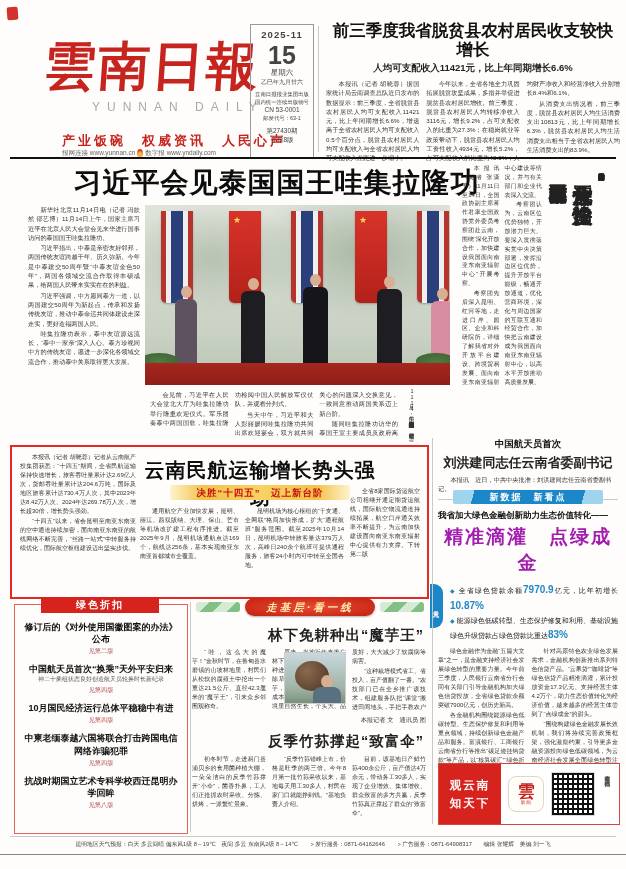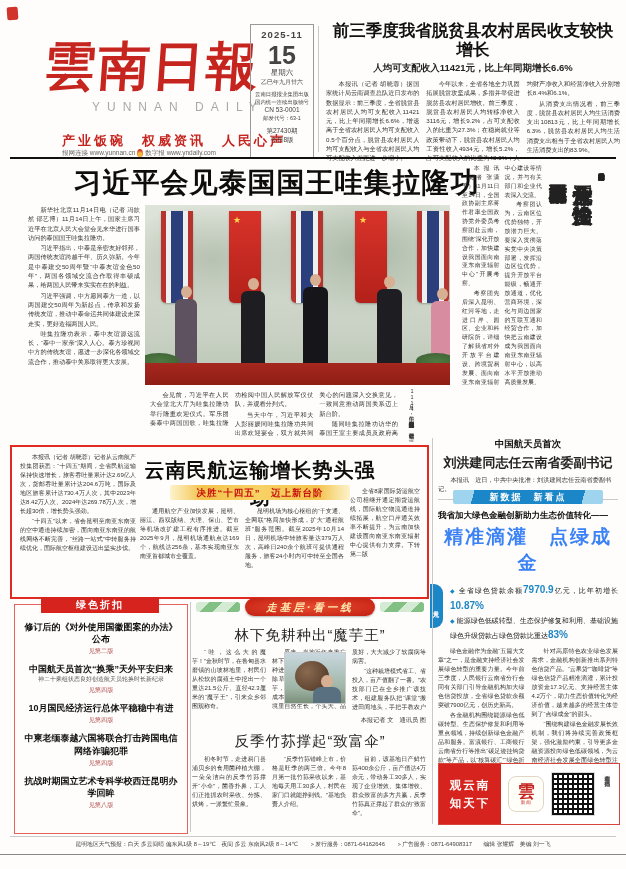--- a/index.html
+++ b/index.html
@@ -19,21 +19,21 @@
   .datebox{border:1px solid #999;text-align:center;color:#444;}
   .datebox div{line-height:1.35;}
   .rule{background:#111;}
   .hair{background:#c9c9c9;}
   
   .h-top{font-size:16.5px;font-weight:bold;color:#111;line-height:1.15;}
   .h-sub{font-size:9.5px;font-weight:bold;color:#222;}
   .h-lead{font-size:28px;font-weight:bold;color:#0d0d0d;letter-spacing:1px;text-align:center;}
   .h-box{font-size:20px;font-weight:bold;color:#0d0d0d;letter-spacing:1px;}
   .h-mid{font-size:13px;font-weight:bold;}
-  .h-grass{font-size:14.5px;font-weight:normal;letter-spacing:1px;}
+  .h-grass{font-size:14.5px;font-weight:bold;letter-spacing:1px;text-align:right;}
   
   #photo{background:
      radial-gradient(130px 80px at 22% 30%, #b7c2b2 0%, rgba(183,194,178,0) 70%),
      radial-gradient(170px 95px at 72% 26%, #aab8a6 0%, rgba(170,184,166,0) 70%),
      linear-gradient(#dfe4da,#c8d1c3 72%,#b9c4b4);overflow:hidden;}
   .flag{position:absolute;top:6px;width:32px;height:92px;border-radius:0 0 5px 5px;box-shadow:0 1px 2px rgba(0,0,0,.25);}
   .flag.cn{background:linear-gradient(180deg,#d8332a,#b3211a);}
   .flag.cn::after{content:"★";position:absolute;top:4px;left:4px;color:#f7d64a;font-size:9px;}
   .flag.th{background:linear-gradient(90deg,#b5342e 0 15%,#efefef 15% 30%,#2c3f7d 30% 70%,#efefef 70% 85%,#b5342e 85% 100%);}
   .person{position:absolute;bottom:20px;}
@@ -45,21 +45,21 @@
      background:radial-gradient(#4f7a42,#3c5f33);}
   .capvert{writing-mode:vertical-rl;text-orientation:upright;font-size:5.5px;color:#333;line-height:1.6;}
   
   #avbox{border:2.5px solid #e12a22;background:#fffdfb;}
   .gold-banner{background:linear-gradient(90deg,#fdf3cd,#f3c34c 18%,#f7d264 50%,#f3c34c 82%,#fdf3cd);
      color:#c80f0f;font-weight:bold;font-size:9.5px;text-align:center;line-height:15px;border-radius:2px;letter-spacing:1px;}
   
   .kicker-sm{font-size:9.5px;font-weight:bold;color:#111;}
   .blue-banner{background:linear-gradient(105deg,#9ed4ee 0 14%,#1b86c8 14% 86%,#9ed4ee 86%);
      color:#fff;font-weight:bold;font-size:9px;text-align:center;line-height:14px;letter-spacing:2px;border-radius:2px;font-family:Liberation Serif, serif;}
-  .h-green{font-size:19px;font-weight:bold;color:#3b82f6;letter-spacing:2px;}
+  .h-green{font-size:19px;font-weight:bold;color:#a21caf;letter-spacing:2px;}
   .stat-tab{position:absolute;left:-8px;top:2px;width:13px;height:44px;background:#1b86c8;color:#fff;
      border-radius:0 9px 9px 0;writing-mode:vertical-rl;text-orientation:upright;font-size:6.5px;
      text-align:center;line-height:13px;}
   .stat-line{font-size:7px;color:#222;line-height:1.55;text-align:justify;margin:0 0 3px 0;}
   .stat-line .dia{color:#1b86c8;font-size:6px;}
   .stat-num{color:#1e88c7;font-weight:bold;font-size:10px;}
   .jump{font-size:6.2px;color:#333;text-align:right;margin-top:1px;}
   
   #guide{border:1.5px solid #e4635c;}
   .guide-head{background:#d6231e;color:#fff;font-size:10px;font-weight:bold;text-align:center;line-height:16px;letter-spacing:2px;}

